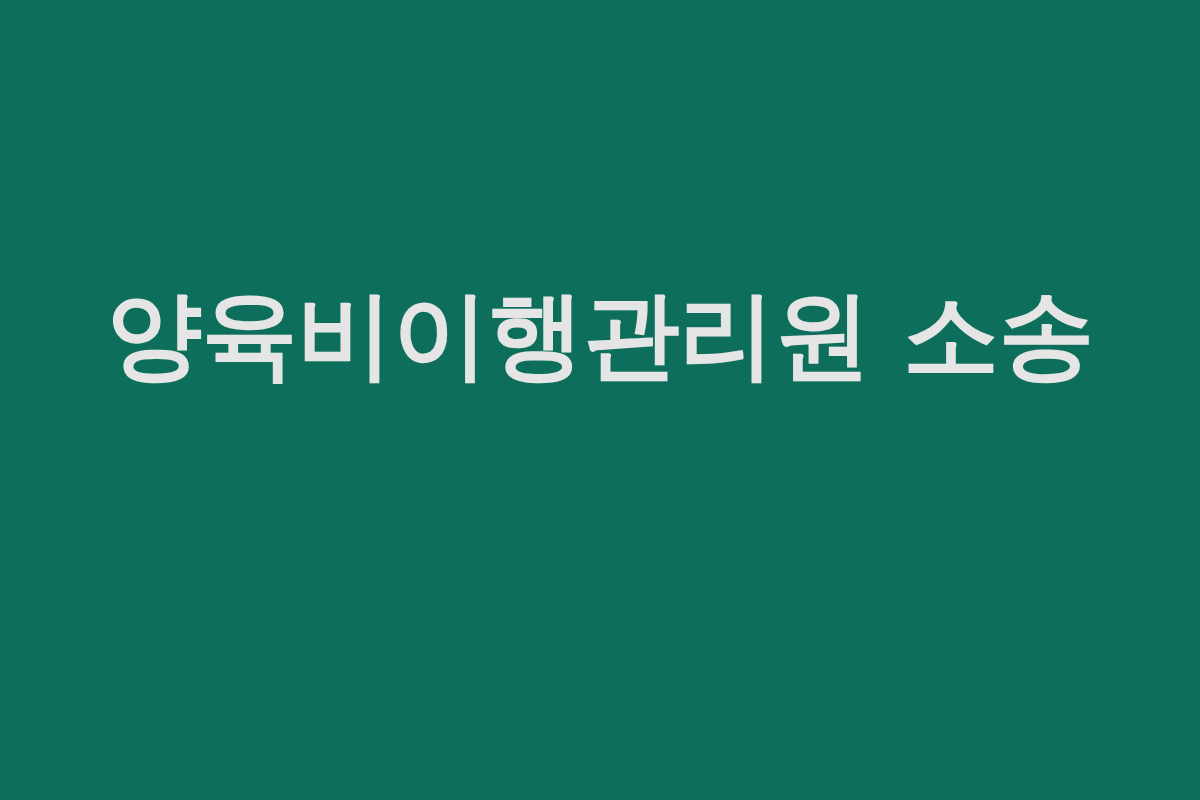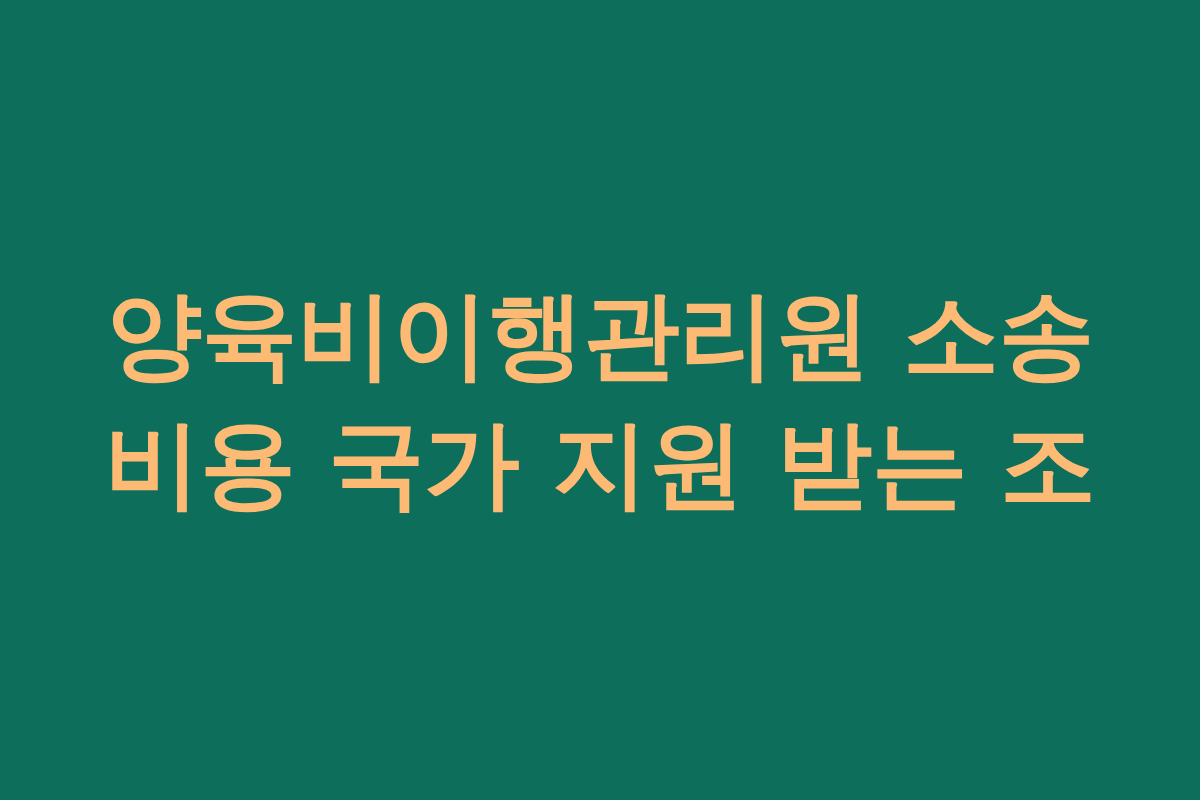--- a/index.html
+++ b/index.html
@@ -42,15 +42,15 @@
     white-space: pre-line;
     text-rendering: optimizeLegibility;
     -webkit-font-smoothing: antialiased;
   }
 </style>
 </head>
 <body>
 
 <div id="card" style="background-color: rgb(13, 110, 92);">
 
-  <h1 id="headline" style="color: #fdba74;"><span>양육비이행관리원 소송</span><br><span>비용 국가 지원 받는 조</span><br></h1>
+  <h1 id="headline" style="color: #e5e5e5;"><span>양육비이행관리원 소송</span><br><br></h1>
 
 </div>
 
 </body></html>

